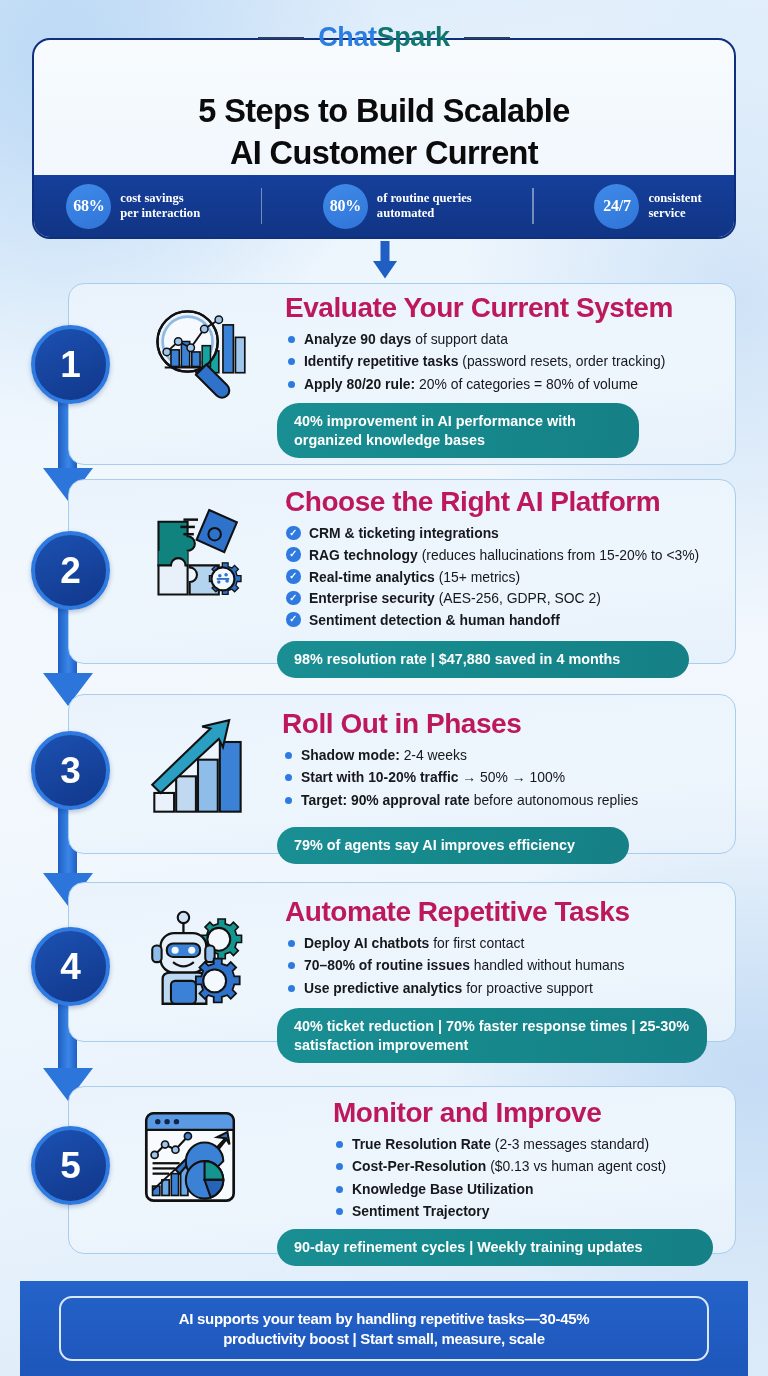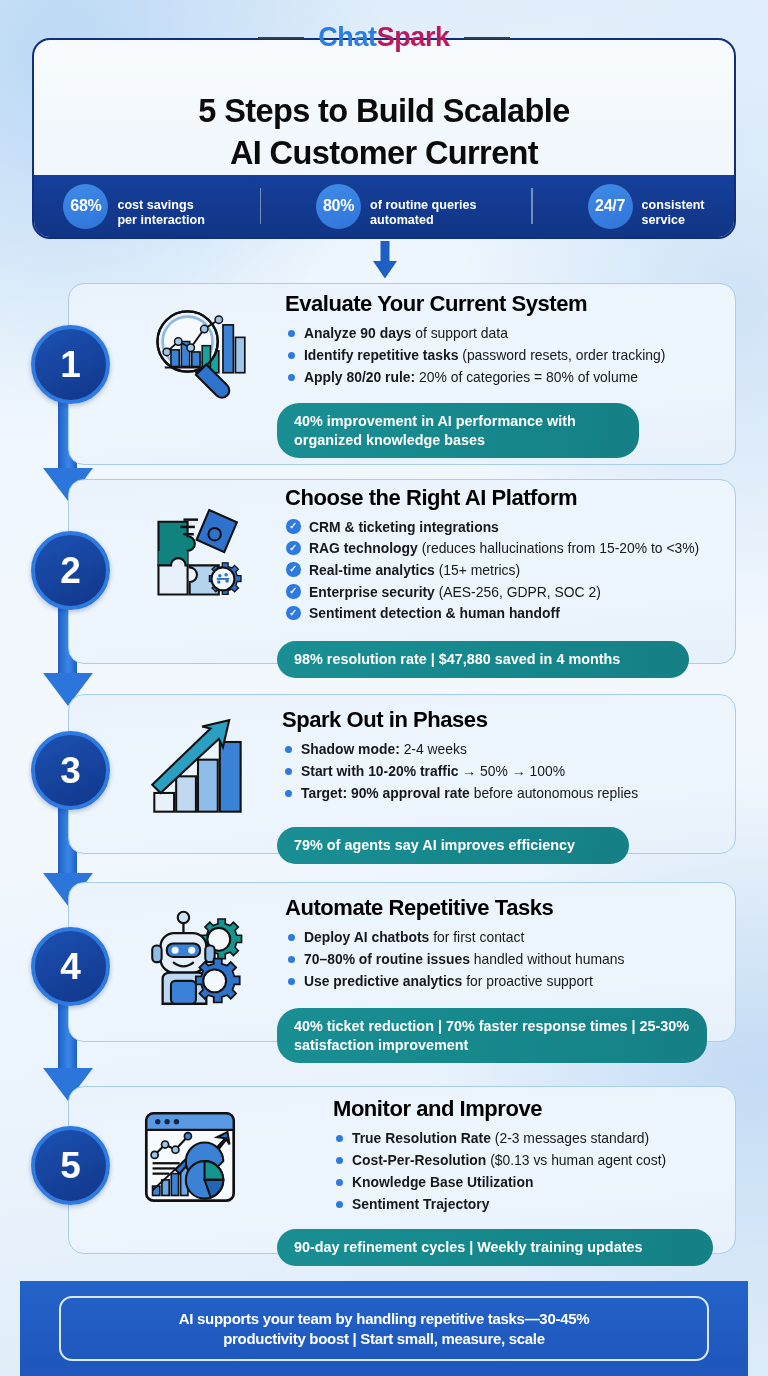--- a/index.html
+++ b/index.html
@@ -22,38 +22,38 @@
     background:linear-gradient(180deg,#f7fbfe 0%,#eef5fc 100%);
     border:2.5px solid #10307f; border-radius:18px; overflow:hidden;
   }
   .brand{
     position:absolute; left:0; top:22px; width:768px; text-align:center;
     z-index:6; font-size:27px; font-weight:700; letter-spacing:-0.4px;
     display:flex; align-items:center; justify-content:center; gap:14px;
   }
   .brand .rule{ display:block; width:46px; height:2px; background:#2b3f57; }
   .brand .w1{ color:#2a7de1; }
-  .brand .w2{ color:#be185d; }
+  .brand .w2{ color:#0f766e; }
 
   .title-wrap{
     position:absolute; left:0; right:0; top:30px; height:125px;
     display:flex; flex-direction:column; align-items:center; justify-content:center;
     text-align:center;
   }
   .title-line{
     font-size:32.5px; font-weight:800; color:#0b0b0c; line-height:1.28;
     letter-spacing:-0.6px;
   }
 
   .stats{
     position:absolute; left:0; right:0; bottom:0; height:62px;
     background:linear-gradient(180deg,#153f9b 0%,#113585 100%);
     display:flex; align-items:center; justify-content:space-around;
   }
-  .stat{ display:flex; align-items:flex-end; gap:9px; padding:0 4px; }
+  .stat{ display:flex; align-items:center; gap:9px; padding:0 4px;font-family:Liberation Serif, serif; }
   .stat .bubble{
     width:45px; height:45px; border-radius:50%;
     background:linear-gradient(160deg,#3f8ae8 0%,#2f75d8 100%);
     color:#fff; font-weight:800; font-size:16px;
     display:flex; align-items:center; justify-content:center; flex:0 0 auto;
     letter-spacing:-0.3px;
   }
   .stat .txt{ color:#fff; font-size:12.6px; font-weight:700; line-height:1.22; }
   .stat-div{ width:1.5px; height:36px; background:rgba(255,255,255,.42); }
 
@@ -73,21 +73,21 @@
     background:linear-gradient(155deg,#1b4fb0 0%,#123a8e 60%,#0f3versa 100%);
     background:linear-gradient(155deg,#1c51b2 0%,#11378a 100%);
     border:4px solid #2f7ae0;
     display:flex; align-items:center; justify-content:center;
     color:#fff; font-size:37px; font-weight:800; z-index:5;
     box-shadow:0 2px 5px rgba(10,40,100,.28);
   }
   .icon-box{ position:absolute; width:104px; height:104px; }
   .content{ position:absolute; }
   .step-title{
-    font-size:22px; font-weight:800; color:#000000; letter-spacing:-0.45px;
+    font-size:28px; font-weight:800; color:#be185d; letter-spacing:-0.45px;
     line-height:1.12; margin-bottom:7px;
   }
   ul.points{ list-style:none; }
   ul.points li{
     position:relative; padding-left:19px; margin-bottom:3.5px;
     font-size:13.9px; color:#16181c; line-height:1.34; font-weight:400;
   }
   ul.points li b{ font-weight:800; }
   ul.points.dot li:before{
     content:""; position:absolute; left:3px; top:6px;
@@ -256,21 +256,21 @@
   <div class="card" style="top:694px;height:160px;"></div>
   <div class="badge" style="top:731px;">3</div>
   <svg class="icon-box" style="left:146px;top:716px;" viewBox="0 0 100 100">
     <rect x="8" y="74" width="19" height="18" fill="#e9f2fb" stroke="#111" stroke-width="2"></rect>
     <rect x="29" y="58" width="19" height="34" fill="#c0d9f1" stroke="#111" stroke-width="2"></rect>
     <rect x="50" y="42" width="19" height="50" fill="#8fbde9" stroke="#111" stroke-width="2"></rect>
     <rect x="71" y="25" width="20" height="67" fill="#3b82d6" stroke="#111" stroke-width="2"></rect>
     <path d="M6 66 L62 12 L54 10 L80 4 L74 30 L70 22 L14 74 Z" fill="#2a9fc2" stroke="#111" stroke-width="2"></path>
   </svg>
   <div class="content" style="left:282px;top:708px;width:450px;">
-    <div class="step-title">Spark Out in Phases</div>
+    <div class="step-title">Roll Out in Phases</div>
     <ul class="points dot">
       <li><b>Shadow mode:</b><span> 2-4 weeks</span></li>
       <li><b>Start with 10-20% traffic</b><span> → 50% → 100%</span></li>
       <li><b>Target: 90% approval rate</b><span> before autonomous replies</span></li>
     </ul>
   </div>
   <div class="pill" style="left:277px;top:827px;width:352px;">79% of agents say AI improves efficiency</div>
 
   <div class="card" style="top:882px;height:160px;"></div>
   <div class="badge" style="top:927px;">4</div>

